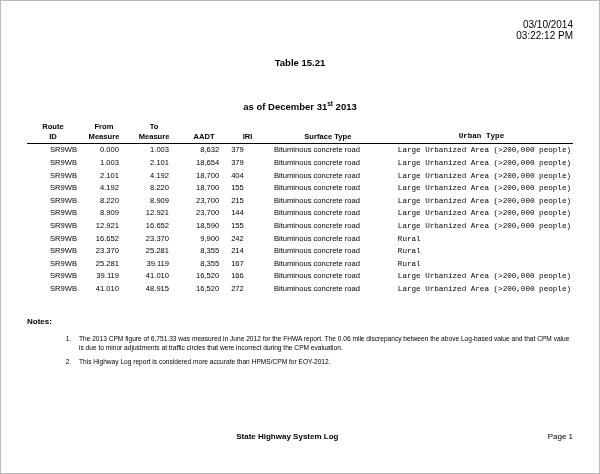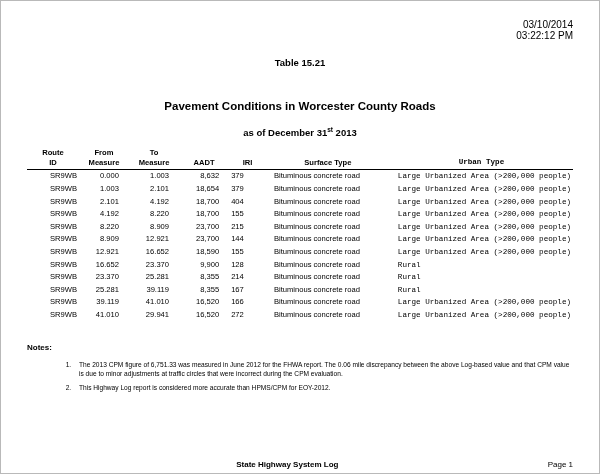--- a/index.html
+++ b/index.html
@@ -105,21 +105,21 @@
     line-height: 9px;
   }
   ol.notes-list li {
     margin-bottom: 5px;
     padding-left: 6px;
   }
   .footer {
     position: absolute;
     left: 26px;
     right: 26px;
-    bottom: 4px;
+    bottom: 32px;
     display: flex;
     align-items: flex-end;
     font-size: 8px;
     font-weight: bold;
     gap: 40px;
   }
   .footer-center {
     flex: 1;
     text-align: center;
     padding-left: 40px;
@@ -135,21 +135,20 @@
 
 <div class="page">
 
   <div class="timestamp">
     <div>03/10/2014</div>
     <div>03:22:12 PM</div>
   </div>
 
   <div class="title-block">
     <div class="table-caption">Table 15.21</div>
-    <div class="doc-title">Pavement Conditions in Worcester County Roads</div>
     <div class="doc-subtitle"><span>as of December 31</span><sup>st</sup><span> 2013</span></div>
   </div>
 
   <table class="log">
     <thead>
       <tr class="header-row">
         <th class="c-route">
           <div>Route</div>
           <div>ID</div>
         </th>
@@ -237,21 +236,21 @@
           <td class="c-aadt">18,590</td>
           <td class="c-iri">155</td>
           <td class="c-surface">Bituminous concrete road</td>
           <td class="c-urban">Large Urbanized Area (&gt;200,000 people)</td>
         </tr>
         <tr>
           <td class="c-route">SR9WB</td>
           <td class="c-from">16.652</td>
           <td class="c-to">23.370</td>
           <td class="c-aadt">9,900</td>
-          <td class="c-iri">128</td>
+          <td class="c-iri">242</td>
           <td class="c-surface">Bituminous concrete road</td>
           <td class="c-urban">Rural</td>
         </tr>
         <tr>
           <td class="c-route">SR9WB</td>
           <td class="c-from">23.370</td>
           <td class="c-to">25.281</td>
           <td class="c-aadt">8,355</td>
           <td class="c-iri">214</td>
           <td class="c-surface">Bituminous concrete road</td>
@@ -271,21 +270,21 @@
           <td class="c-from">39.119</td>
           <td class="c-to">41.010</td>
           <td class="c-aadt">16,520</td>
           <td class="c-iri">166</td>
           <td class="c-surface">Bituminous concrete road</td>
           <td class="c-urban">Large Urbanized Area (&gt;200,000 people)</td>
         </tr>
         <tr>
           <td class="c-route">SR9WB</td>
           <td class="c-from">41.010</td>
-          <td class="c-to">29.941</td>
+          <td class="c-to">48.915</td>
           <td class="c-aadt">16,520</td>
           <td class="c-iri">272</td>
           <td class="c-surface">Bituminous concrete road</td>
           <td class="c-urban">Large Urbanized Area (&gt;200,000 people)</td>
         </tr>
       </tbody>
   </table>
 
   <div class="notes">
     <div class="notes-title">Notes:</div>

